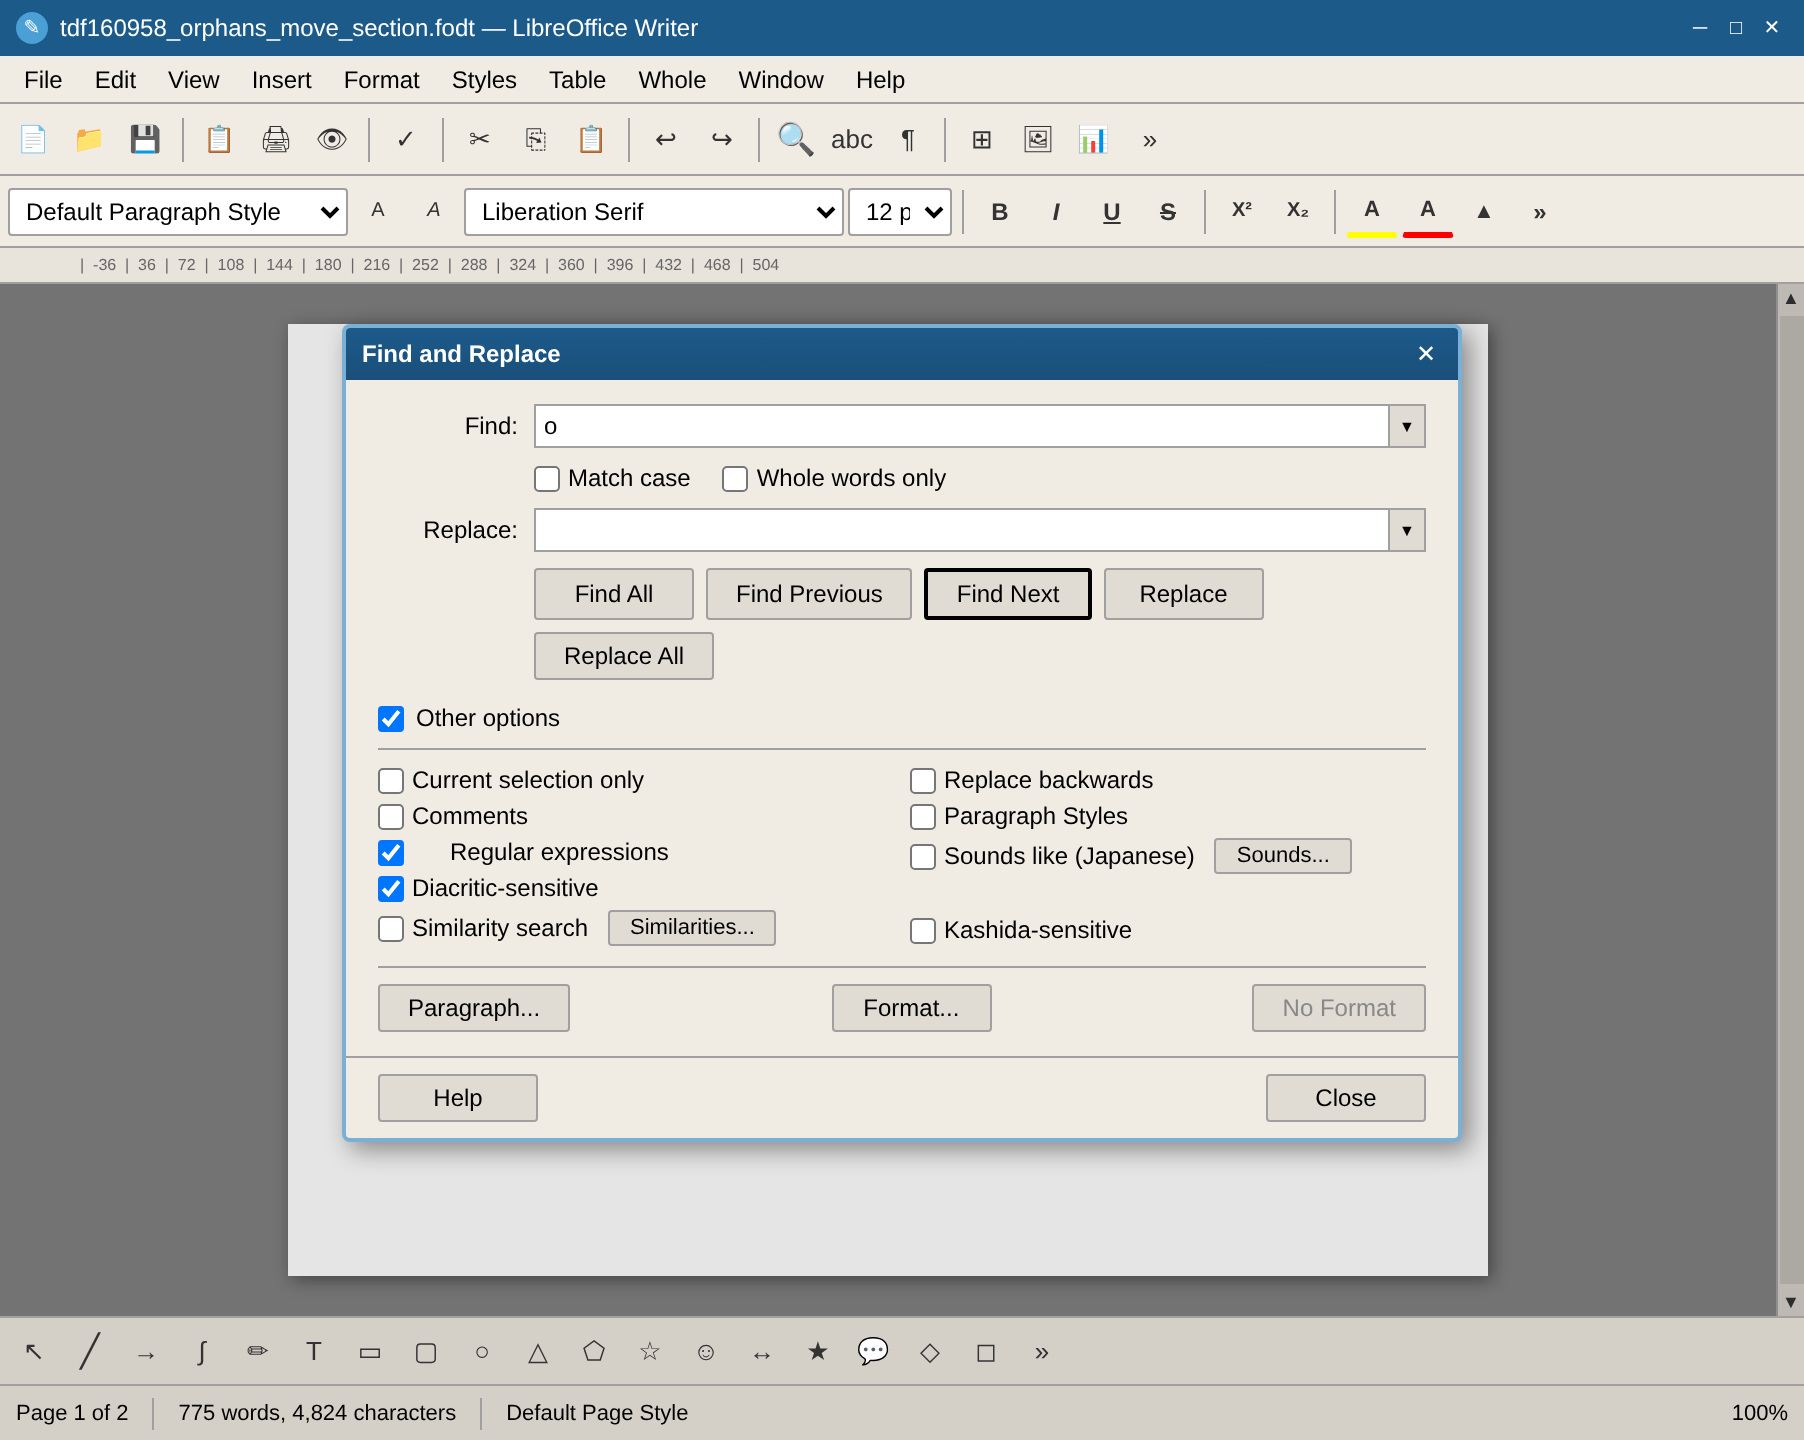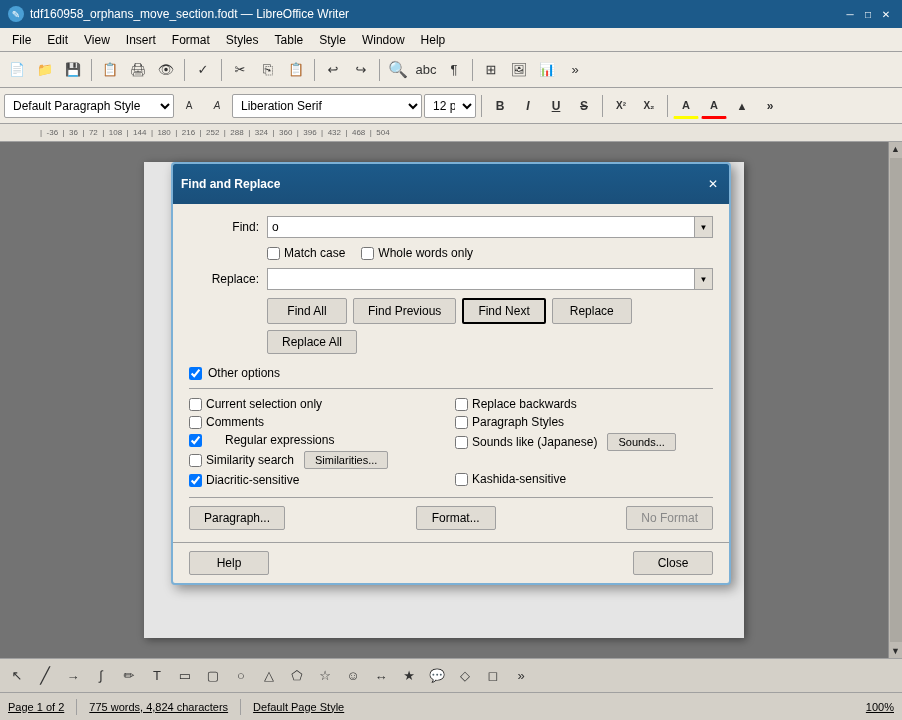--- a/index.html
+++ b/index.html
@@ -171,21 +171,21 @@
     .status-bar {
       background: #d4d0c8;
       height: 28px;
       border-top: 1px solid #a0a0a0;
       display: flex;
       align-items: center;
       padding: 0 8px;
       font-size: 11px;
       gap: 12px;
     }
-    .status-item { color: #000; text-decoration: underline; }
+    .status-item { color: #000; }
     .status-sep { width: 1px; height: 16px; background: #a0a0a0; }
 
     
     .bottom-toolbar {
       background: #d4d0c8;
       height: 34px;
       border-top: 1px solid #a0a0a0;
       display: flex;
       align-items: center;
       padding: 0 4px;
@@ -209,21 +209,21 @@
       background: #f0ece4;
       border: 2px solid #7bb0d6;
       border-radius: 4px;
       width: 560px;
       box-shadow: 4px 4px 12px rgba(0,0,0,0.4);
       font-size: 12px;
     }
     .dialog-title-bar {
       background: linear-gradient(to bottom, #1c5a8a, #1a4f7a);
       color: white;
-      height: 40px;
+      height: 26px;
       display: flex;
       align-items: center;
       justify-content: space-between;
       padding: 0 8px;
       border-radius: 2px 2px 0 0;
     }
     .dialog-title { font-size: 12px; font-weight: bold; }
     .dialog-close-btn {
       width: 16px; height: 16px;
       background: transparent;
@@ -364,21 +364,21 @@
 </div>
 
 <div class="menu-bar">
   <span class="menu-item">File</span>
   <span class="menu-item">Edit</span>
   <span class="menu-item">View</span>
   <span class="menu-item">Insert</span>
   <span class="menu-item">Format</span>
   <span class="menu-item">Styles</span>
   <span class="menu-item">Table</span>
-  <span class="menu-item">Style</span>
+  <span class="menu-item">Whole</span>
   <span class="menu-item">Window</span>
   <span class="menu-item">Help</span>
 </div>
 
 <div class="toolbar">
   <button class="toolbar-btn" title="New">📄</button>
   <button class="toolbar-btn" title="Open">📁</button>
   <button class="toolbar-btn" title="Save">💾</button>
   <div class="toolbar-separator"></div>
   <button class="toolbar-btn" title="Export PDF">📋</button>
@@ -517,28 +517,28 @@
                 <label for="current-sel">Current selection only</label>
               </div>
               <div class="option-item" style="margin-top:4px;">
                 <input type="checkbox" id="comments" style="">
                 <label for="comments">Comments</label>
               </div>
               <div class="option-item" style="margin-top:4px;gap:23px;">
                 <input type="checkbox" id="regexp" checked="" style="">
                 <label for="regexp">Regular expressions</label>
               </div>
+              <div class="option-item" style="margin-top:4px;">
+                <input type="checkbox" id="diacritic" checked="" style="">
+                <label for="diacritic">Diacritic-sensitive</label>
+              </div>
               <div class="option-item" style="margin-top:4px; display:flex; align-items:center;">
                 <input type="checkbox" id="similarity" style="">
                 <label for="similarity" style="margin-right:6px;">Similarity search</label>
                 <button class="small-btn">Similarities...</button>
-              </div>
-              <div class="option-item" style="margin-top:4px;">
-                <input type="checkbox" id="diacritic" checked="" style="">
-                <label for="diacritic">Diacritic-sensitive</label>
               </div>
             </div>
 
             <div>
               <div class="option-item">
                 <input type="checkbox" id="replace-back" style="">
                 <label for="replace-back">Replace backwards</label>
               </div>
               <div class="option-item" style="margin-top:4px;">
                 <input type="checkbox" id="para-styles" style="">

